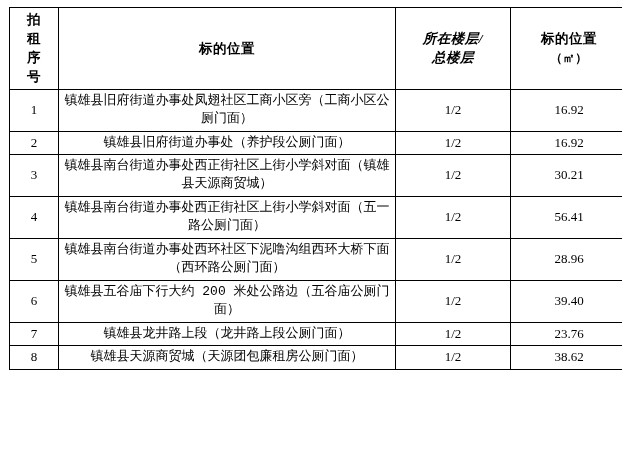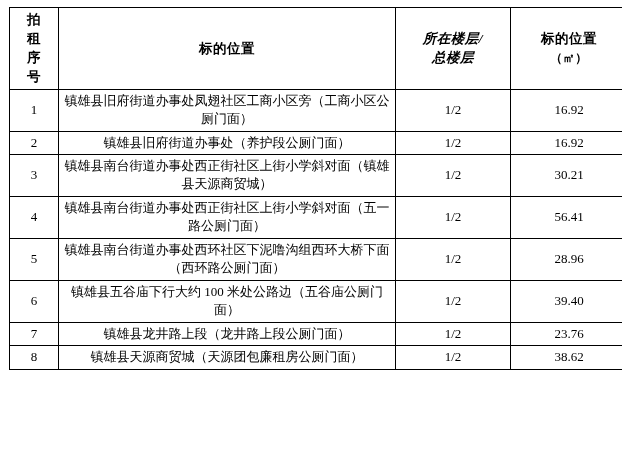--- a/index.html
+++ b/index.html
@@ -51,20 +51,21 @@
 
   td.cell-seq {
     font-size: 13px;
   }
   td.cell-loc {
     text-align: center;
     padding-left: 8px;
     padding-right: 8px;
     font-size: 13px;
     line-height: 1.5;
+    font-family: Liberation Mono, monospace;
   }
   td.cell-floor, td.cell-area {
     font-size: 13px;
   }
   .hdr-seq-line { display: block; }
   .unit-sub { font-size: 12px; }
 </style>
 </head>
 <body>
 
@@ -115,21 +116,21 @@
         <td class="cell-area">56.41</td>
       </tr>
       <tr>
         <td class="cell-seq">5</td>
         <td class="cell-loc">镇雄县南台街道办事处西环社区下泥噜沟组西环大桥下面（西环路公厕门面）</td>
         <td class="cell-floor">1/2</td>
         <td class="cell-area">28.96</td>
       </tr>
       <tr>
         <td class="cell-seq">6</td>
-        <td class="cell-loc">镇雄县五谷庙下行大约 100 米处公路边（五谷庙公厕门面）</td>
+        <td class="cell-loc">镇雄县五谷庙下行大约 200 米处公路边（五谷庙公厕门面）</td>
         <td class="cell-floor">1/2</td>
         <td class="cell-area">39.40</td>
       </tr>
       <tr>
         <td class="cell-seq">7</td>
         <td class="cell-loc">镇雄县龙井路上段（龙井路上段公厕门面）</td>
         <td class="cell-floor">1/2</td>
         <td class="cell-area">23.76</td>
       </tr>
       <tr>

